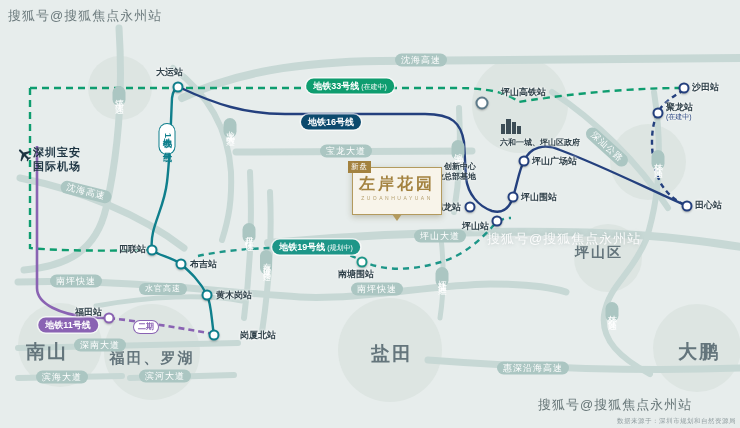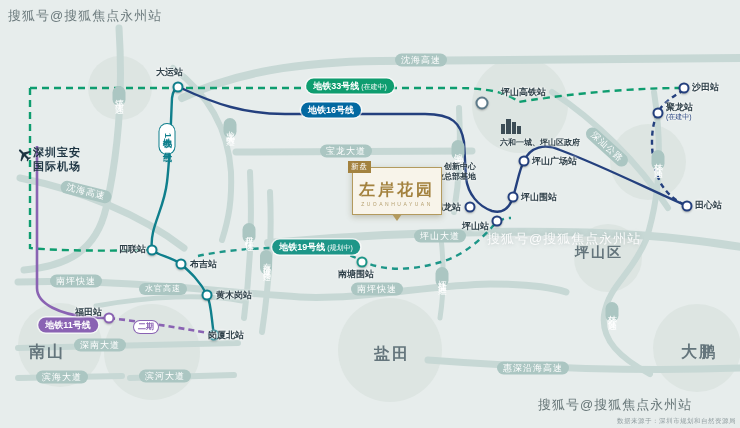--- a/index.html
+++ b/index.html
@@ -13,40 +13,40 @@
              border-radius:8px;white-space:nowrap;letter-spacing:1px;}
   .road-pill.v{writing-mode:vertical-rl;padding:6px 2px;letter-spacing:2px;}
   .road-pill.small{font-size:8px;}
   
   .metro-pill{font-size:9px;font-weight:bold;line-height:1;padding:3px 7px;border-radius:9px;
               white-space:nowrap;color:#fff;box-shadow:0 0 0 1.5px rgba(255,255,255,.65);}
   .metro-pill.v{writing-mode:vertical-rl;padding:7px 3px;letter-spacing:1px;}
   .metro-pill.small{font-size:8px;padding:2px 4px;}
   .metro-pill .sub{font-size:7px;font-weight:normal;margin-left:2px;}
   
-  .district{font-size:16px;font-weight:bold;color:#64757c;letter-spacing:2px;white-space:nowrap;}
+  .district{font-size:19px;font-weight:bold;color:#64757c;letter-spacing:2px;white-space:nowrap;}
   
   .place{font-size:8px;font-weight:bold;color:#2f4049;text-align:right;line-height:1.3;
          white-space:nowrap;text-shadow:0 0 3px rgba(255,255,255,.95);}
   
   .st-dot{width:7px;height:7px;border-radius:50%;background:#fff;border:2px solid #24407e;
           box-shadow:0 1px 2px rgba(0,0,0,.25);}
   .st-dot.big{width:9px;height:9px;}
   .st-lbl{position:absolute;font-size:9px;font-weight:600;color:#2f4049;white-space:nowrap;
           line-height:1.2;text-shadow:0 0 3px #fff,0 0 3px #fff;}
   .st-lbl .note{display:block;font-size:7px;color:#24407e;font-weight:normal;}
   
   .airport{position:absolute;left:16px;top:146px;display:flex;align-items:flex-start;}
   .airport-name{width:50px;font-size:11px;font-weight:bold;color:#1d3442;line-height:1.25;letter-spacing:1px;}
   
   .project{position:absolute;left:352px;top:167px;width:88px;height:46px;background:#f8f4ea;
            border:1px solid #b39a5e;box-shadow:0 2px 6px rgba(90,80,40,.3);text-align:center;}
   .project .tag{position:absolute;left:-5px;top:-7px;background:#a3823f;color:#fff;font-size:7.5px;
                 padding:2px 3px;line-height:1;letter-spacing:1px;}
-  .pname{margin-top:14px;font-family:"DejaVu Serif",serif;font-size:16px;font-weight:bold;
+  .pname{margin-top:8px;font-family:"DejaVu Serif",serif;font-size:16px;font-weight:bold;
          color:#a3823f;letter-spacing:3px;line-height:1;}
   .psub{font-size:5px;color:#b6a171;letter-spacing:2.5px;margin-top:3px;}
   .ptr{position:absolute;left:50%;bottom:-7px;transform:translateX(-50%);width:0;height:0;
        border:5px solid transparent;border-top:7px solid #b39a5e;border-bottom:0;}
   
   .bld{position:absolute;left:500px;top:118px;fill:#3c4d56;}
   
   .watermark{position:absolute;font-size:13px;letter-spacing:1px;white-space:nowrap;}
   .wm1{left:8px;top:7px;color:rgba(73,90,93,.78);}
   .wm2{left:487px;top:230px;color:rgba(255,255,255,.9);text-shadow:0 0 4px rgba(120,140,140,.45);}
@@ -96,20 +96,21 @@
       <path stroke="#24407e" stroke-width="2.4" stroke-dasharray="5 4" d="M684 90 C670 98 661 105 657 114 C649 132 651 162 660 182 C668 196 678 202 687 206"></path>
       <path stroke="#1d9688" stroke-width="2.4" stroke-dasharray="6 5" d="M198 256 C220 251 245 249 268 248 L300 247 C330 246 345 252 362 261 C390 274 420 268 441 262 C465 255 482 238 492 227 C498 220 504 218 511 218"></path>
       <path stroke="#8a63b3" stroke-width="2.6" d="M37 146 L37 288 C37 305 62 314 86 317 C95 318 102 318 109 318"></path>
       <path stroke="#8a63b3" stroke-width="2.6" stroke-dasharray="6 4" d="M109 318 C145 322 180 328 214 334"></path>
       <path stroke="#0f7f8c" stroke-width="2.4" d="M214 336 C211 314 211 303 207 295 C200 281 190 272 181 264 C171 257 157 255 152 250 C149 228 164 210 167 182 C170 158 171 118 172 98 C173 90 176 87 180 86"></path>
     </g>
   </svg>
 
   <div id="label-layer">
       <div class="abs district" style="left: 47px; top: 352px;">南山</div>
+      <div class="abs district" style="left: 152px; top: 358px; font-size: 15px;">福田、罗湖</div>
       <div class="abs district" style="left: 392px; top: 354px;">盐田</div>
       <div class="abs district" style="left: 699px; top: 352px;">大鹏</div>
       <div class="abs district" style="left: 599px; top: 253px; font-size: 14px;">坪山区</div>
       <div class="abs road-pill" style="left: 421px; top: 60px;">沈海高速</div>
       <div class="abs road-pill" style="left: 86px; top: 192px; transform: translate(-50%, -50%) rotate(14deg);">沈海高速</div>
       <div class="abs road-pill v" style="left: 119px; top: 96px;">清平高速</div>
       <div class="abs road-pill v" style="left: 230px; top: 128px;">龙岗大道</div>
       <div class="abs road-pill v" style="left: 249px; top: 233px;">丹平快速</div>
       <div class="abs road-pill v small" style="left: 266px; top: 262px;">东部过境高速</div>
       <div class="abs road-pill" style="left: 346px; top: 151px;">宝龙大道</div>
@@ -120,35 +121,35 @@
       <div class="abs road-pill small" style="left: 163px; top: 289px;">水官高速</div>
       <div class="abs road-pill" style="left: 100px; top: 345px;">深南大道</div>
       <div class="abs road-pill" style="left: 62px; top: 377px;">滨海大道</div>
       <div class="abs road-pill" style="left: 165px; top: 376px;">滨河大道</div>
       <div class="abs road-pill" style="left: 533px; top: 368px;">惠深沿海高速</div>
       <div class="abs road-pill v" style="left: 442px; top: 277px;">坪盐通道</div>
       <div class="abs road-pill v" style="left: 658px; top: 160px;">外环高速</div>
       <div class="abs road-pill v" style="left: 612px; top: 312px;">外环高速</div>
       <div class="abs road-pill" style="left: 607px; top: 147px; transform: translate(-50%, -50%) rotate(42deg);">深汕公路</div>
       <div class="abs metro-pill" style="left: 350px; top: 86px; background: rgb(14, 157, 111);"><span>地铁33号线</span><span class="sub">(在建中)</span></div>
-      <div class="abs metro-pill" style="left: 331px; top: 110px; background: #0369a1;"><span>地铁16号线</span></div>
+      <div class="abs metro-pill" style="left: 331px; top: 122px; background: #0c4a6e;"><span>地铁16号线</span></div>
       <div class="abs metro-pill" style="left: 316px; top: 247px; background: rgb(29, 150, 136);"><span>地铁19号线</span><span class="sub">(规划中)</span></div>
       <div class="abs metro-pill" style="left: 68px; top: 325px; background: rgb(138, 99, 179);"><span>地铁11号线</span></div>
       <div class="abs metro-pill v" style="left: 167px; top: 139px; background: rgb(255, 255, 255); color: rgb(15, 127, 140); box-shadow: rgb(15, 127, 140) 0px 0px 0px 1px;"><span>地铁14号线</span></div>
       <div class="abs metro-pill small" style="left: 146px; top: 327px; background: rgb(255, 255, 255); color: rgb(138, 99, 179); box-shadow: rgb(138, 99, 179) 0px 0px 0px 1px;"><span>二期</span></div>
       <div class="abs st-dot" style="left: 178px; top: 87px; border-color: rgb(15, 127, 140);"></div>
       <div class="st-lbl" style="top: 67px; left: 156px;"><span>大运站</span></div>
       <div class="abs st-dot" style="left: 152px; top: 250px; border-color: rgb(15, 127, 140);"></div>
       <div class="st-lbl" style="top: 244px; right: 594px; text-align: right;"><span>四联站</span></div>
       <div class="abs st-dot" style="left: 181px; top: 264px; border-color: rgb(15, 127, 140);"></div>
       <div class="st-lbl" style="top: 259px; left: 190px;"><span>布吉站</span></div>
       <div class="abs st-dot" style="left: 207px; top: 295px; border-color: rgb(15, 127, 140);"></div>
       <div class="st-lbl" style="top: 290px; left: 216px;"><span>黄木岗站</span></div>
       <div class="abs st-dot" style="left: 214px; top: 335px; border-color: rgb(15, 127, 140);"></div>
-      <div class="st-lbl" style="top: 330px; left: 208px;"><span>岗厦北站</span></div>
+      <div class="st-lbl" style="top: 330px; left: 240px;"><span>岗厦北站</span></div>
       <div class="abs st-dot" style="left: 109px; top: 318px; border-color: rgb(138, 99, 179);"></div>
       <div class="st-lbl" style="top: 307px; right: 638px; text-align: right;"><span>福田站</span></div>
       <div class="abs st-dot" style="left: 470px; top: 207px; border-color: rgb(36, 64, 126);"></div>
       <div class="st-lbl" style="top: 202px; right: 279px; text-align: right;"><span>锦龙站</span></div>
       <div class="abs st-dot" style="left: 497px; top: 221px; border-color: rgb(36, 64, 126);"></div>
       <div class="st-lbl" style="top: 221px; right: 251px; text-align: right;"><span>坪山站</span></div>
       <div class="abs st-dot" style="left: 513px; top: 197px; border-color: rgb(36, 64, 126);"></div>
       <div class="st-lbl" style="top: 192px; left: 521px;"><span>坪山围站</span></div>
       <div class="abs st-dot" style="left: 524px; top: 161px; border-color: rgb(36, 64, 126);"></div>
       <div class="st-lbl" style="top: 156px; left: 532px;"><span>坪山广场站</span></div>

